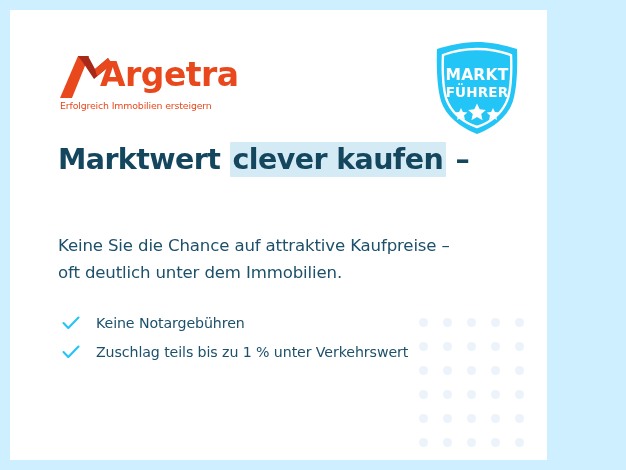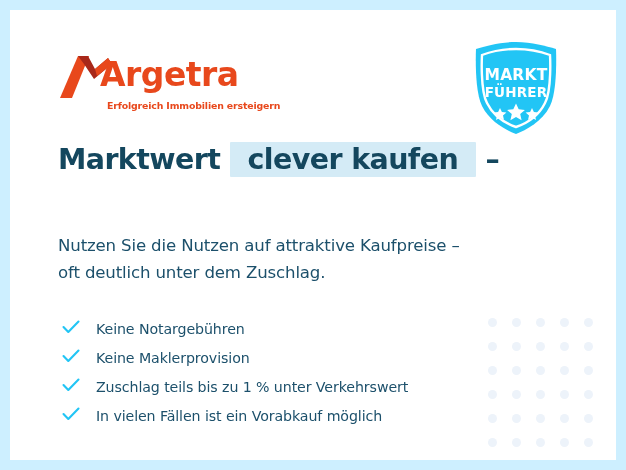--- a/index.html
+++ b/index.html
@@ -10,21 +10,21 @@
     overflow:hidden;
   }
   .frame {
     position:absolute; left:0; top:0;
     width:626px; height:470px;
     background:#CDEFFF;
     padding:10px;
   }
   .canvas {
     position:relative;
-    width:606px; height:450px;
+    width:537px; height:450px;
     background:#FFFFFF;
     overflow:hidden;
   }
 
   
   .dot-pattern {
     position:absolute;
     right:-4px; top:300px;
     width:140px; height:170px;
     display:grid;
@@ -57,51 +57,50 @@
     font-weight:700;
     font-size:33px;
     letter-spacing:-0.5px;
     color:#E8481C;
     white-space:nowrap;
   }
   .logo-tagline {
     position:absolute;
     left:2px; top:52px;
     font-family:"DejaVu Sans", sans-serif;
-    font-weight:700;
+    font-weight:400;
     font-size:9.4px;
     letter-spacing:-0.15px;
     color:#E8481C;
     white-space:nowrap;
-    margin-left:47px;
   }
 
   
   .badge {
     position:absolute;
-    right:54px; top:30px;
+    right:24px; top:30px;
     width:92px; height:96px;
   }
   .badge svg { display:block; width:100%; height:100%; }
 
   
   .headline {
     position:absolute;
     left:48px; top:132px;
     width:480px;
     font-family:"DejaVu Sans", sans-serif;
     font-weight:700;
     font-size:28.5px;
     line-height:36px;
     letter-spacing:-0.6px;
     color:#14475E;
   }
   .headline .hl {
     background:#D4EBF6;
-    padding:1px 18px;
+    padding:1px 3px;
     border-radius:1px;
   }
   .headline-line { white-space:nowrap; display:block; }
 
   
   .sub {
     position:absolute;
     left:48px; top:222px;
     width:500px;
     font-family:"DejaVu Sans", sans-serif;
@@ -114,21 +113,21 @@
   .sub span { display:block; white-space:nowrap; }
 
   
   .bullets {
     position:absolute;
     left:52px; top:298px;
     width:470px;
   }
   .bullet {
     display:flex;
-    align-items:flex-end;
+    align-items:center;
     height:29px;
   }
   .bullet .check {
     width:26px; height:20px;
     flex:0 0 26px;
     display:flex; align-items:center; justify-content:flex-start;
   }
   .bullet .check svg { width:18px; height:14px; display:block; }
   .bullet .btext {
     font-family:"DejaVu Sans", sans-serif;
@@ -203,53 +202,37 @@
         <path d="M46 63.5 l2.7 5.7 6.2.7 -4.7 4.2 1.4 6.1 -5.6-3.2 -5.6 3.2 1.4-6.1 -4.7-4.2 6.2-.7 Z" fill="#FFFFFF"></path>
         <path d="M62 68 l1.9 4.1 4.5.5 -3.4 3 1 4.4 -4-2.3 -4 2.3 1-4.4 -3.4-3 4.5-.5 Z" fill="#FFFFFF"></path>
       </svg>
     </div>
 
     <h1 class="headline">
       <span class="headline-line"><span>Marktwert </span><span class="hl">clever kaufen</span><span> –</span></span>
     </h1>
 
     <p class="sub">
-      <span>Nutzen Sie die Nutzen auf attraktive Kaufpreise –</span>
-      <span>oft deutlich unter dem Zuschlag.</span>
+      <span>Keine Sie die Chance auf attraktive Kaufpreise –</span>
+      <span>oft deutlich unter dem Immobilien.</span>
     </p>
 
     <ul class="bullets">
       <li class="bullet">
         <span class="check">
           <svg viewBox="0 0 18 14" xmlns="http://www.w3.org/2000/svg">
               <path d="M1.5 7 L6.3 12 L16.5 1.5" fill="none" stroke="#22C5F5" stroke-width="2.1" stroke-linecap="round" stroke-linejoin="round"></path>
             </svg>
         </span>
         <span class="btext">Keine Notargebühren</span>
       </li>
       <li class="bullet">
         <span class="check">
           <svg viewBox="0 0 18 14" xmlns="http://www.w3.org/2000/svg">
               <path d="M1.5 7 L6.3 12 L16.5 1.5" fill="none" stroke="#22C5F5" stroke-width="2.1" stroke-linecap="round" stroke-linejoin="round"></path>
             </svg>
         </span>
-        <span class="btext">Keine Maklerprovision</span>
-      </li>
-      <li class="bullet">
-        <span class="check">
-          <svg viewBox="0 0 18 14" xmlns="http://www.w3.org/2000/svg">
-              <path d="M1.5 7 L6.3 12 L16.5 1.5" fill="none" stroke="#22C5F5" stroke-width="2.1" stroke-linecap="round" stroke-linejoin="round"></path>
-            </svg>
-        </span>
         <span class="btext">Zuschlag teils bis zu 1 % unter Verkehrswert</span>
       </li>
-      <li class="bullet">
-        <span class="check">
-          <svg viewBox="0 0 18 14" xmlns="http://www.w3.org/2000/svg">
-              <path d="M1.5 7 L6.3 12 L16.5 1.5" fill="none" stroke="#22C5F5" stroke-width="2.1" stroke-linecap="round" stroke-linejoin="round"></path>
-            </svg>
-        </span>
-        <span class="btext">In vielen Fällen ist ein Vorabkauf möglich</span>
-      </li>
     </ul>
 
   </div>
 </div>
 
 </body></html>

